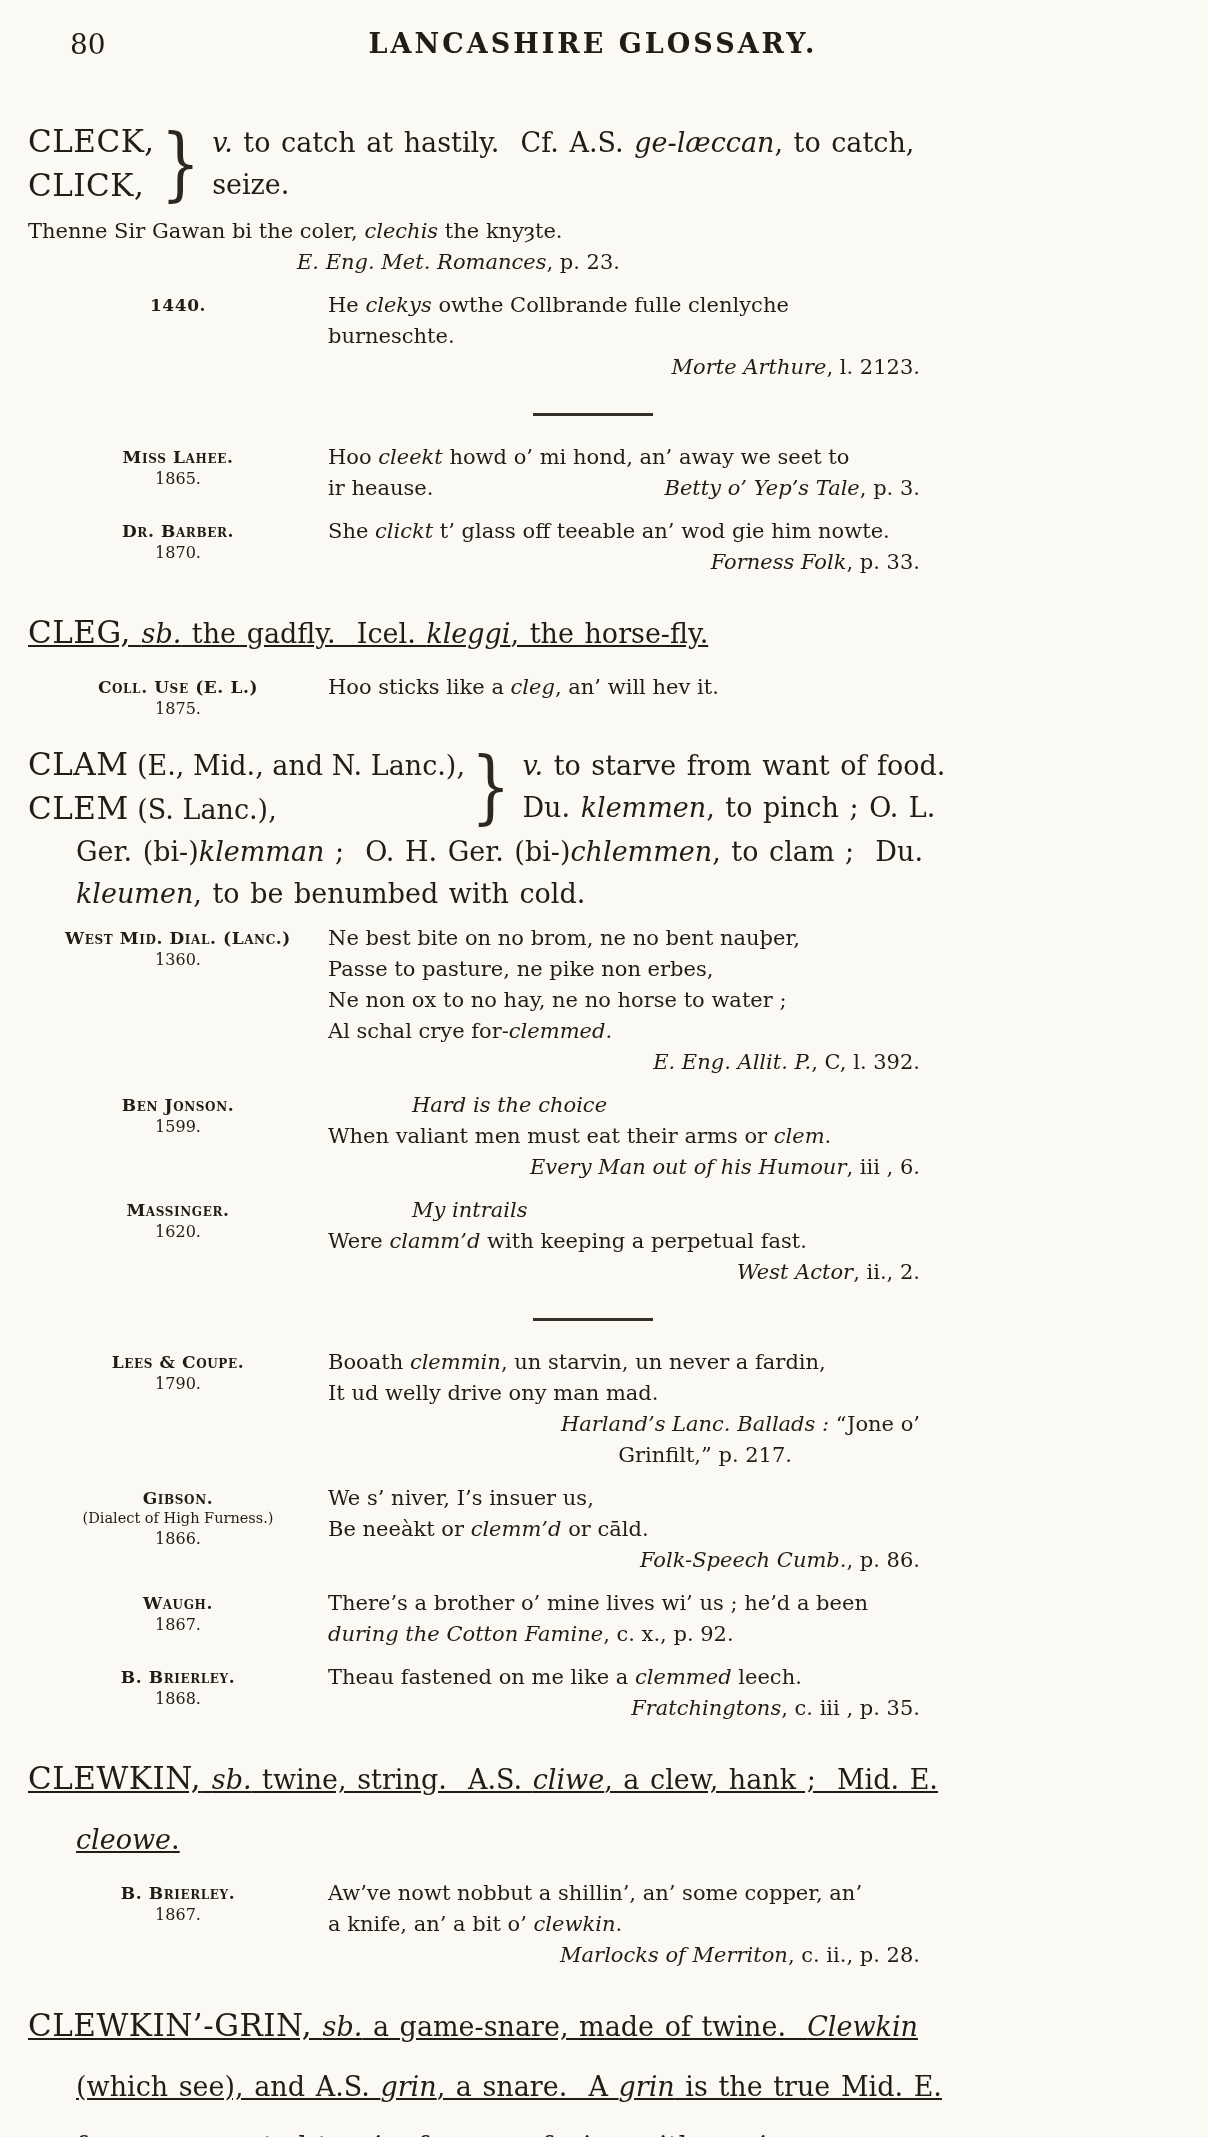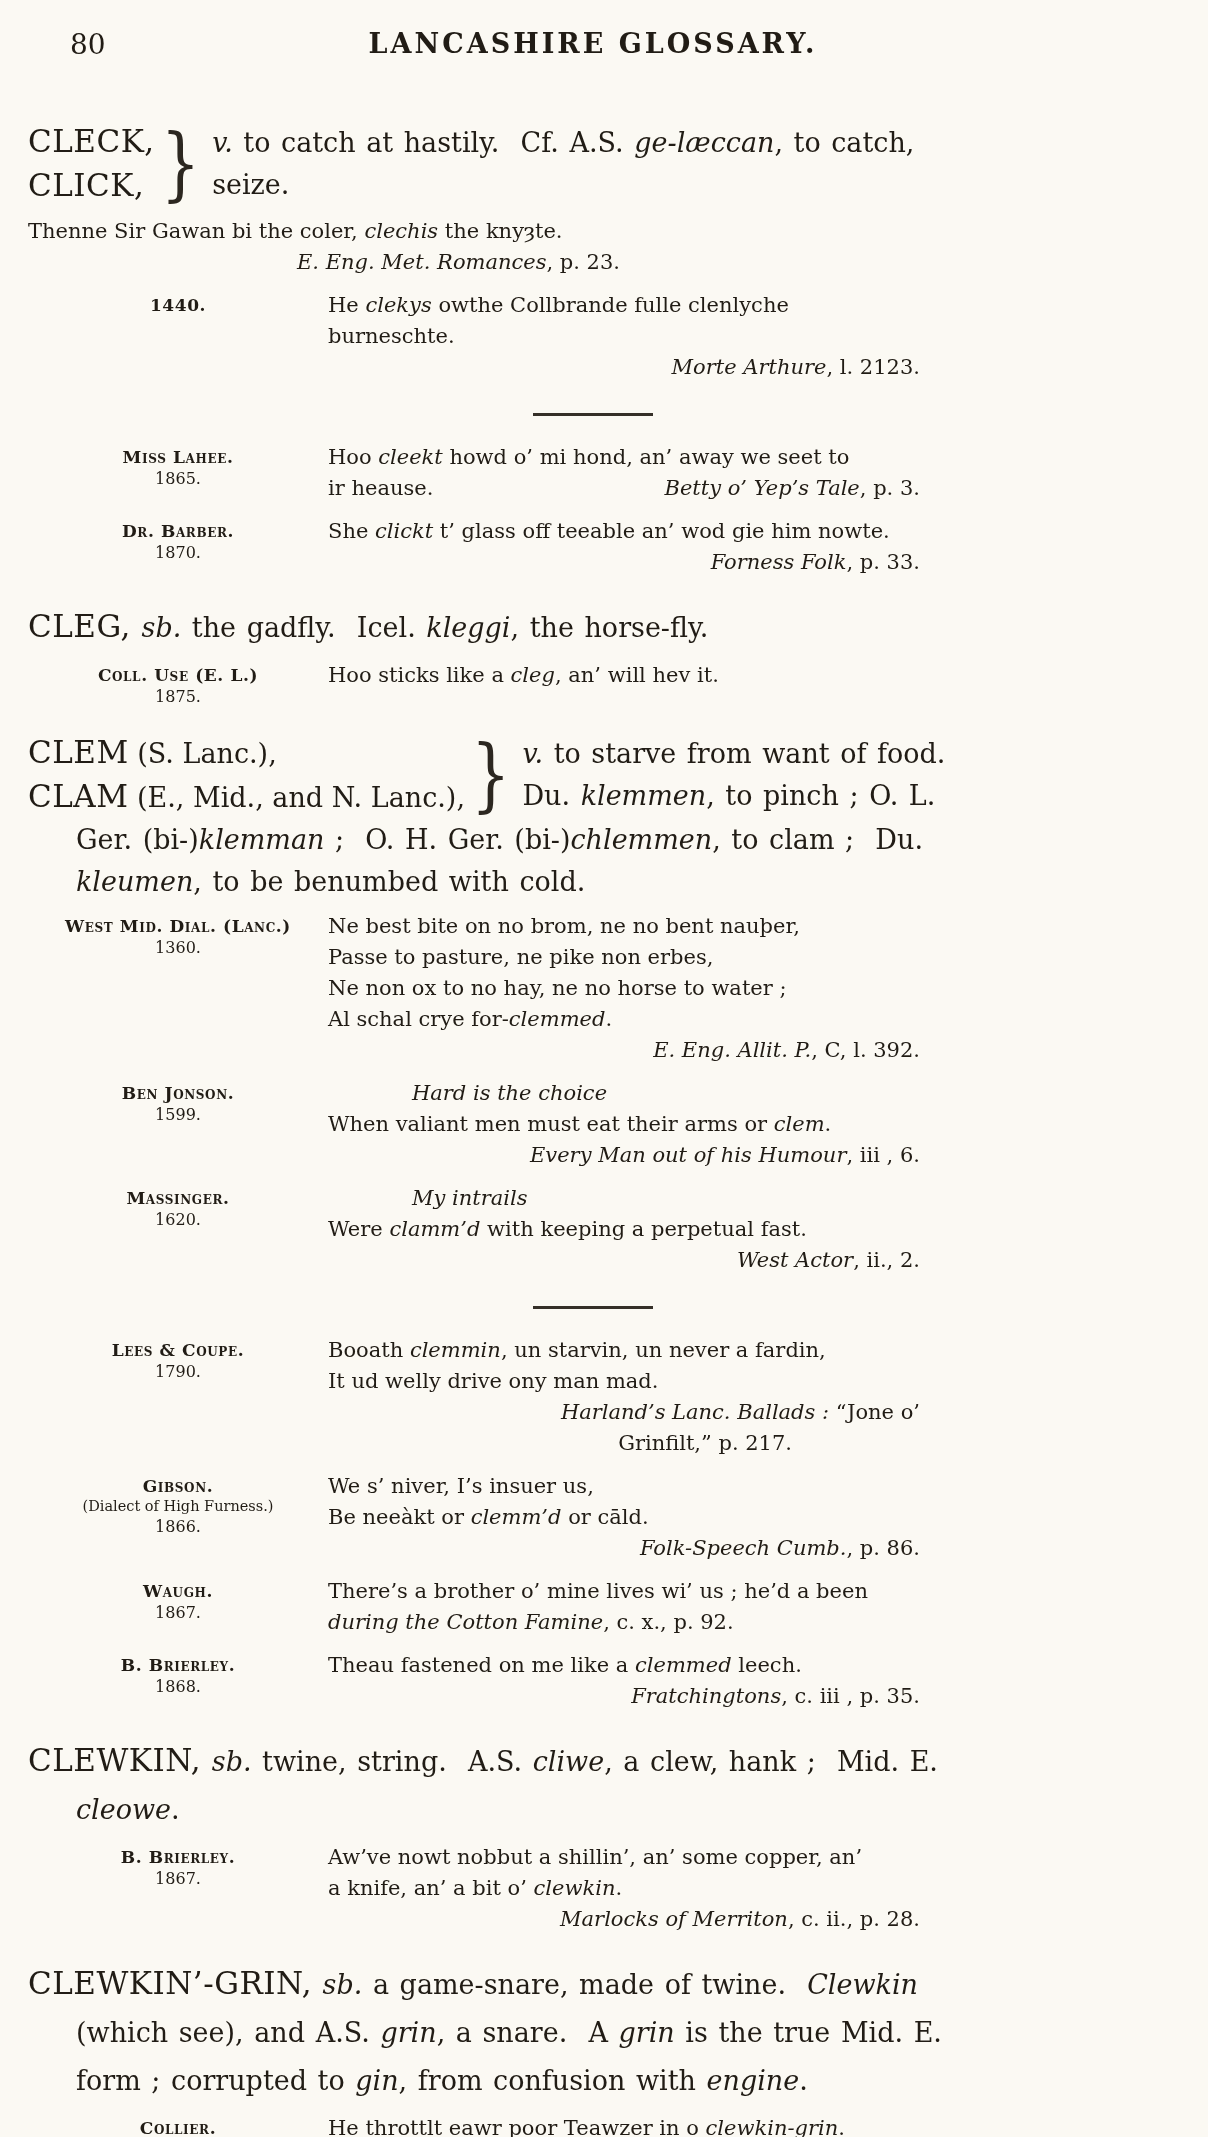--- a/index.html
+++ b/index.html
@@ -66,24 +66,25 @@
     word-spacing: 2px;
   }
   .def-cont {
     font-size: 27px;
     line-height: 42px;
     margin-left: 48px;
     word-spacing: 2px;
   }
   .head-plain {
     font-size: 27px;
-    line-height: 48px;
+    line-height: 60px;
     padding-left: 48px;
     text-indent: -48px;
     word-spacing: 2px;
+    text-decoration: underline;
   }
   
   .citations { margin-top: 8px; }
   .citation { display: flex; margin-bottom: 12px; }
   .cit-source {
     flex: 0 0 300px;
     text-align: center;
     padding-top: 4px;
     box-sizing: border-box;
   }
@@ -220,22 +221,22 @@
     <span class="qt">Hoo sticks like a <i>cleg</i>, an’ will hev it.</span>
 
   </div>
             </div>
   </div>
         </div>
   </section>
       <section class="entry">
     <div class="brace-row">
       <div class="headwords">
+            <div class="hwline"><b>CLAM</b> (E., Mid., and N. Lanc.),</div>
             <div class="hwline"><b>CLEM</b> (S. Lanc.),</div>
-            <div class="hwline"><b>CLAM</b> (E., Mid., and N. Lanc.),</div>
           </div>
       <div class="brace">}</div>
       <div class="definition"><i>v.</i> to starve from want of food.<br>Du. <i>klemmen</i>, to pinch ; O. L.</div>
     </div>
     <div class="def-cont">Ger. (bi-)<i>klemman</i> ;&nbsp; O. H. Ger. (bi-)<i>chlemmen</i>, to clam ;&nbsp; Du.<br><i>kleumen</i>, to be benumbed with cold.</div>
     <div class="citations">
           <div class="citation">
     <div class="cit-source">
       <div class="src-name">West Mid. Dial. (Lanc.)</div>
 

